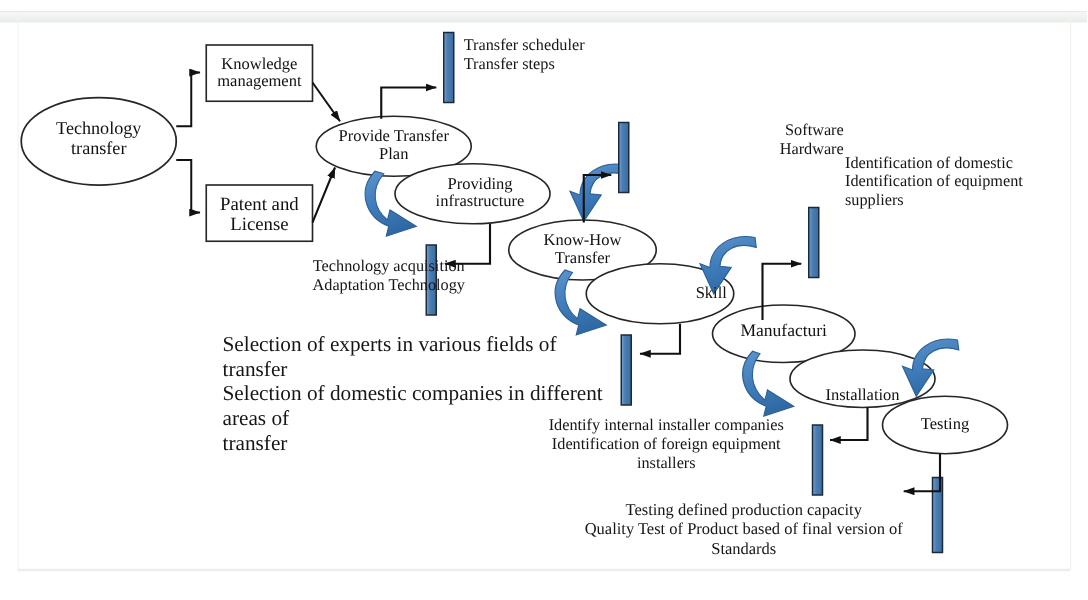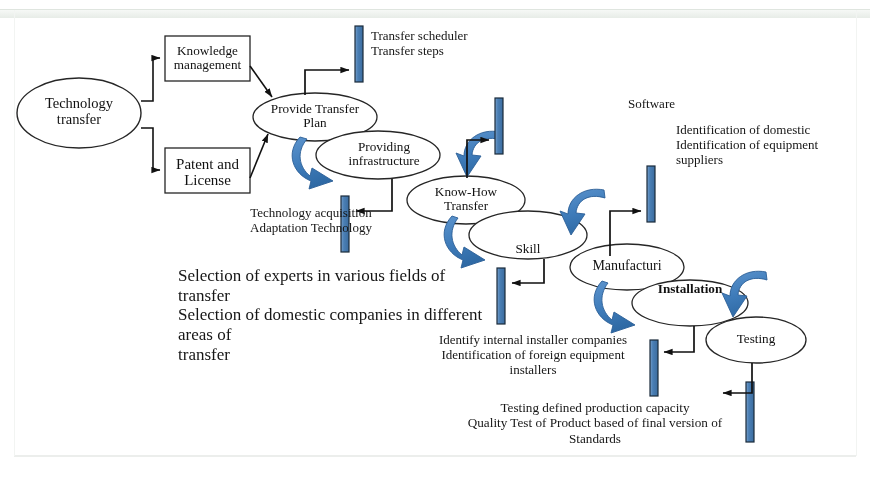--- a/index.html
+++ b/index.html
@@ -130,40 +130,41 @@
     <div>Plan</div>
   </div>
   <div class="nodetext" style="left:318px;top:140px;width:132px;font-size:13.2px;">
     <div>Providing</div>
     <div>infrastructure</div>
   </div>
   <div class="nodetext" style="left:408px;top:185px;width:116px;font-size:13.2px;">
     <div>Know-How</div>
     <div>Transfer</div>
   </div>
-  <div class="nodetext" style="left:470px;top:242px;width:116px;font-size:13.2px;">
+  <div class="nodetext" style="left:470px;top:227px;width:116px;font-size:13.2px;padding-left:41px;">
     <div>Skill</div>
   </div>
   <div class="nodetext" style="left:570px;top:258px;width:114px;font-size:14px;">
     <div>Manufacturi</div>
   </div>
-  <div class="nodetext" style="left:633px;top:282px;width:114px;font-size:13.2px;font-weight:bold;">
+  <div class="nodetext" style="left:633px;top:309px;width:114px;font-size:13.2px;">
     <div>Installation</div>
   </div>
   <div class="nodetext" style="left:706px;top:332px;width:100px;font-size:13.2px;">
     <div>Testing</div>
   </div>
 
   <div class="anno" style="left:371px;top:28px;width:180px;font-size:13px;text-align:left;">
     <div>Transfer scheduler</div>
     <div>Transfer steps</div>
   </div>
 
   <div class="anno" style="left:525px;top:96px;width:150px;font-size:13px;text-align:right;">
     <div>Software</div>
+    <div>Hardware</div>
   </div>
 
   <div class="anno" style="left:676px;top:122px;width:192px;font-size:13px;">
     <div>Identification of domestic</div>
     <div>Identification of equipment</div>
     <div>suppliers</div>
   </div>
 
   <div class="anno" style="left:216px;top:205px;width:190px;font-size:13px;text-align:center;">
     <div>Technology acquisition</div>

